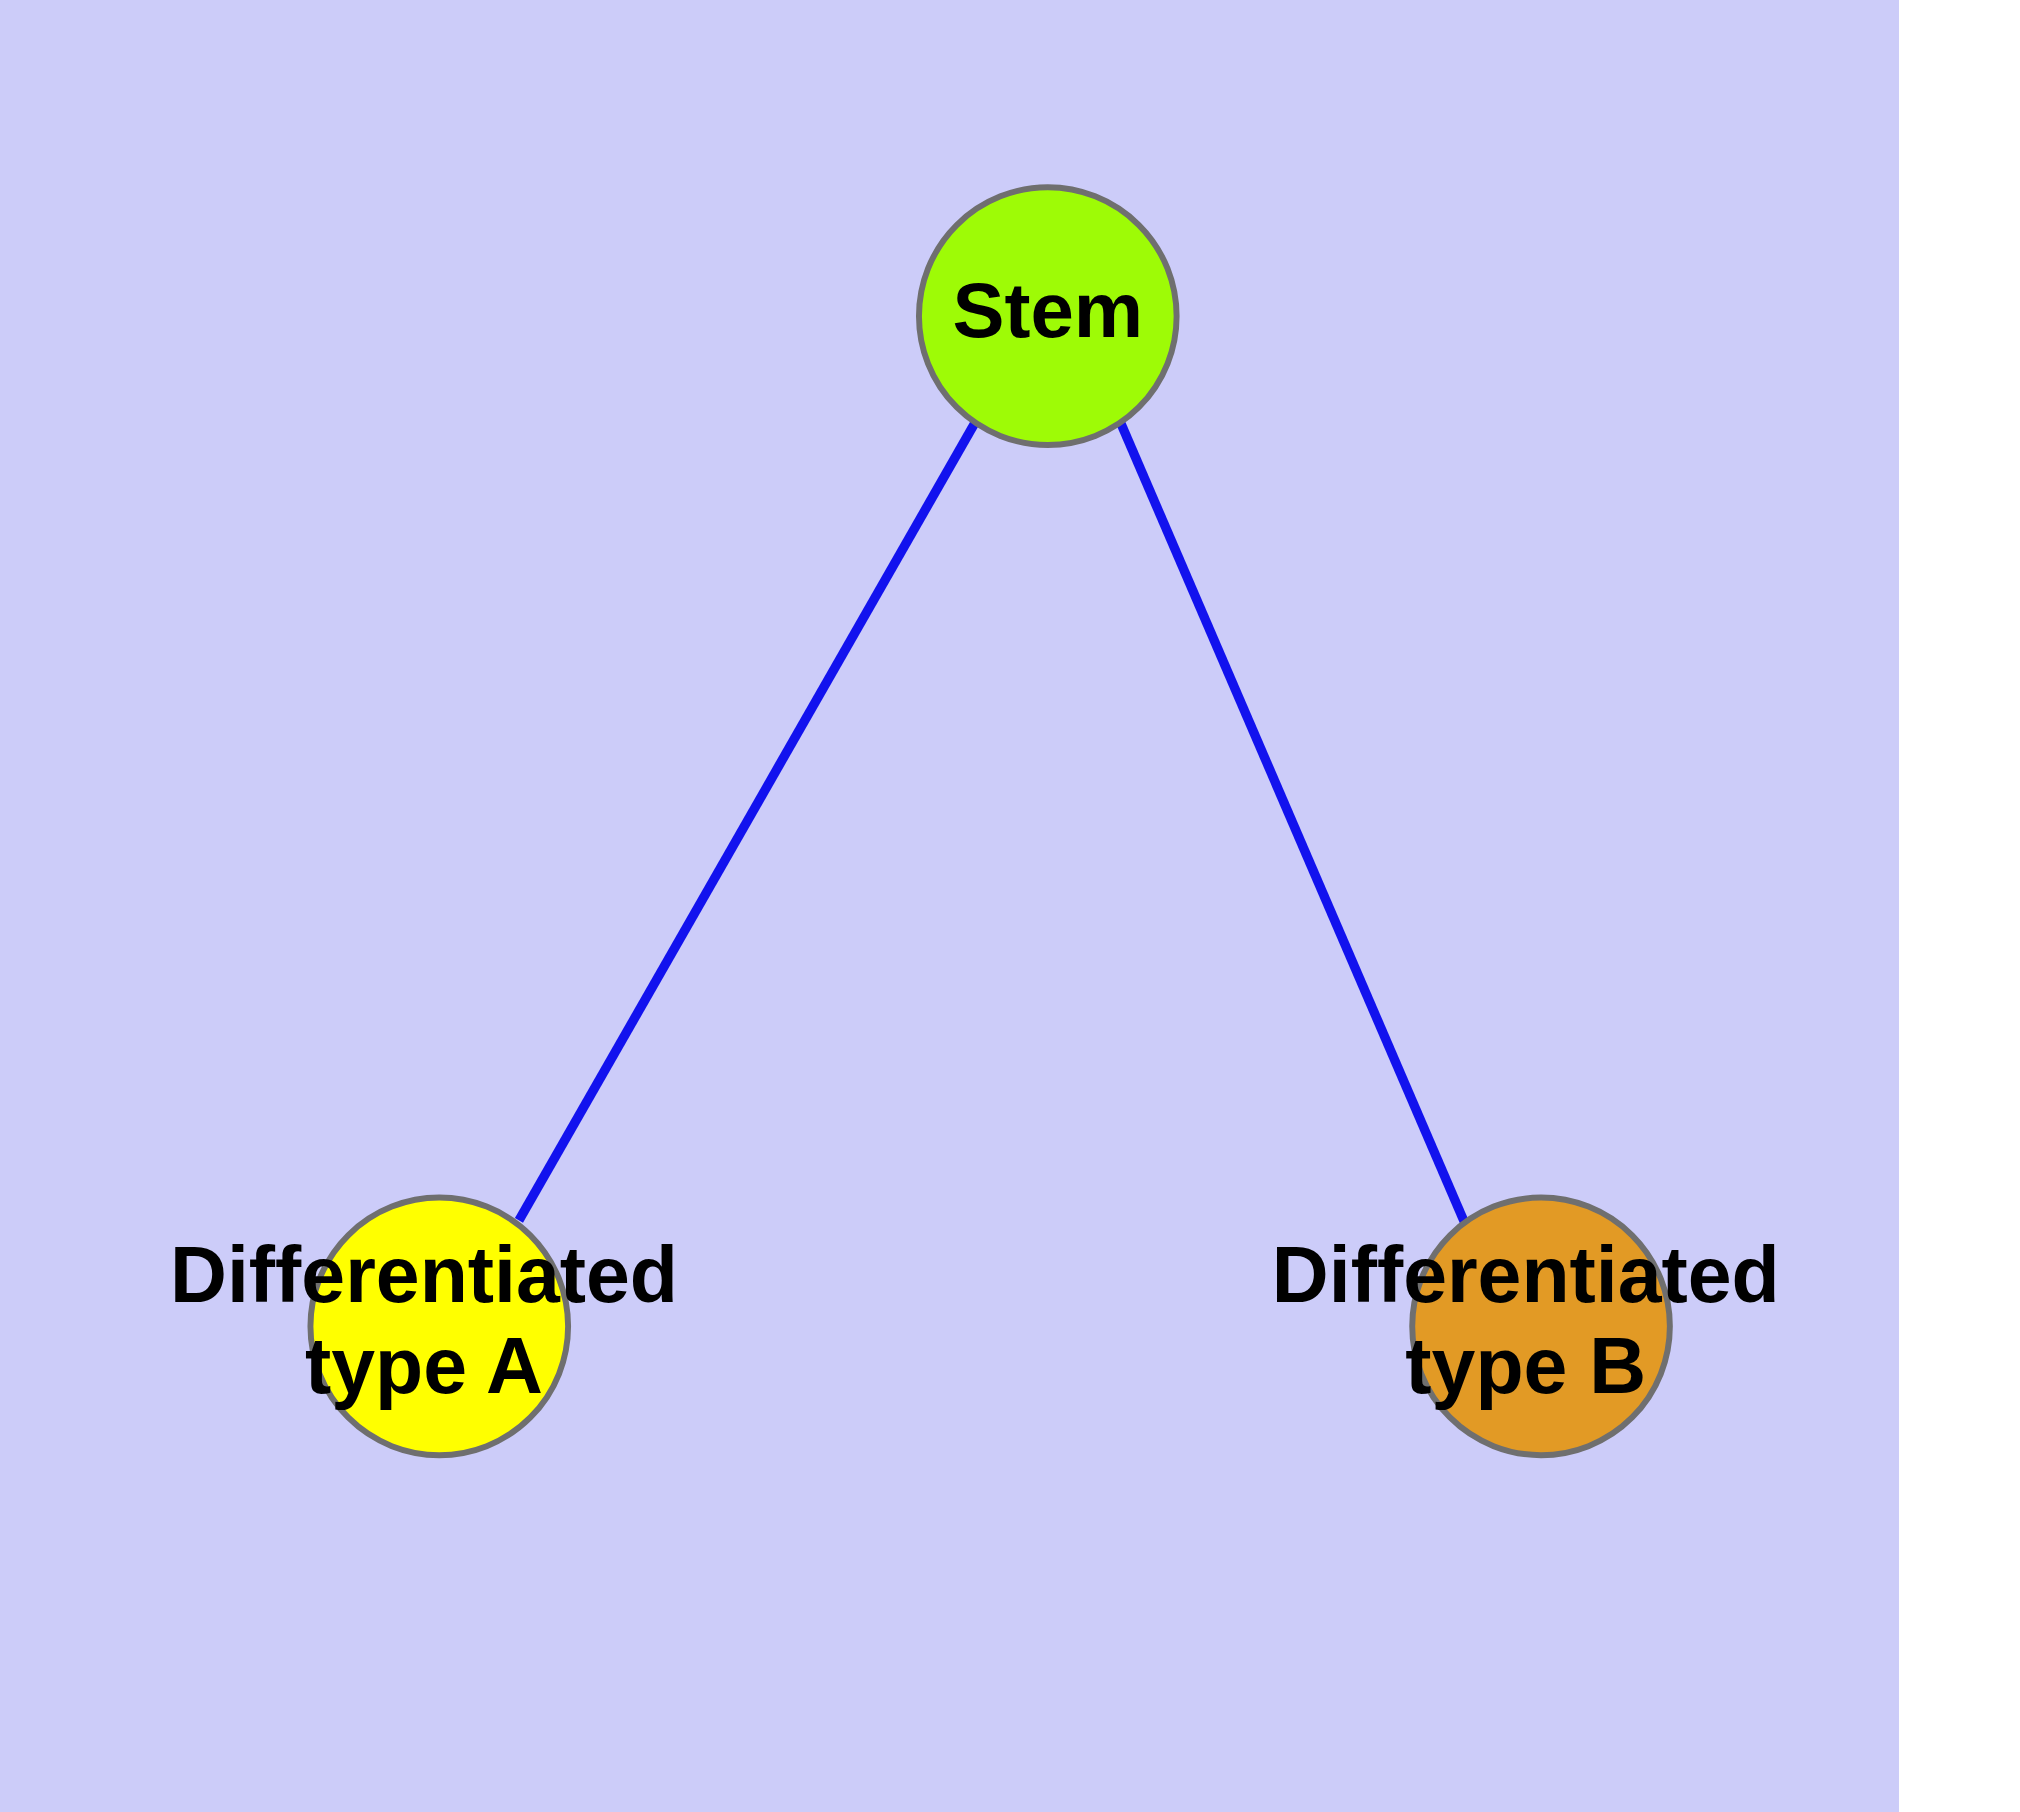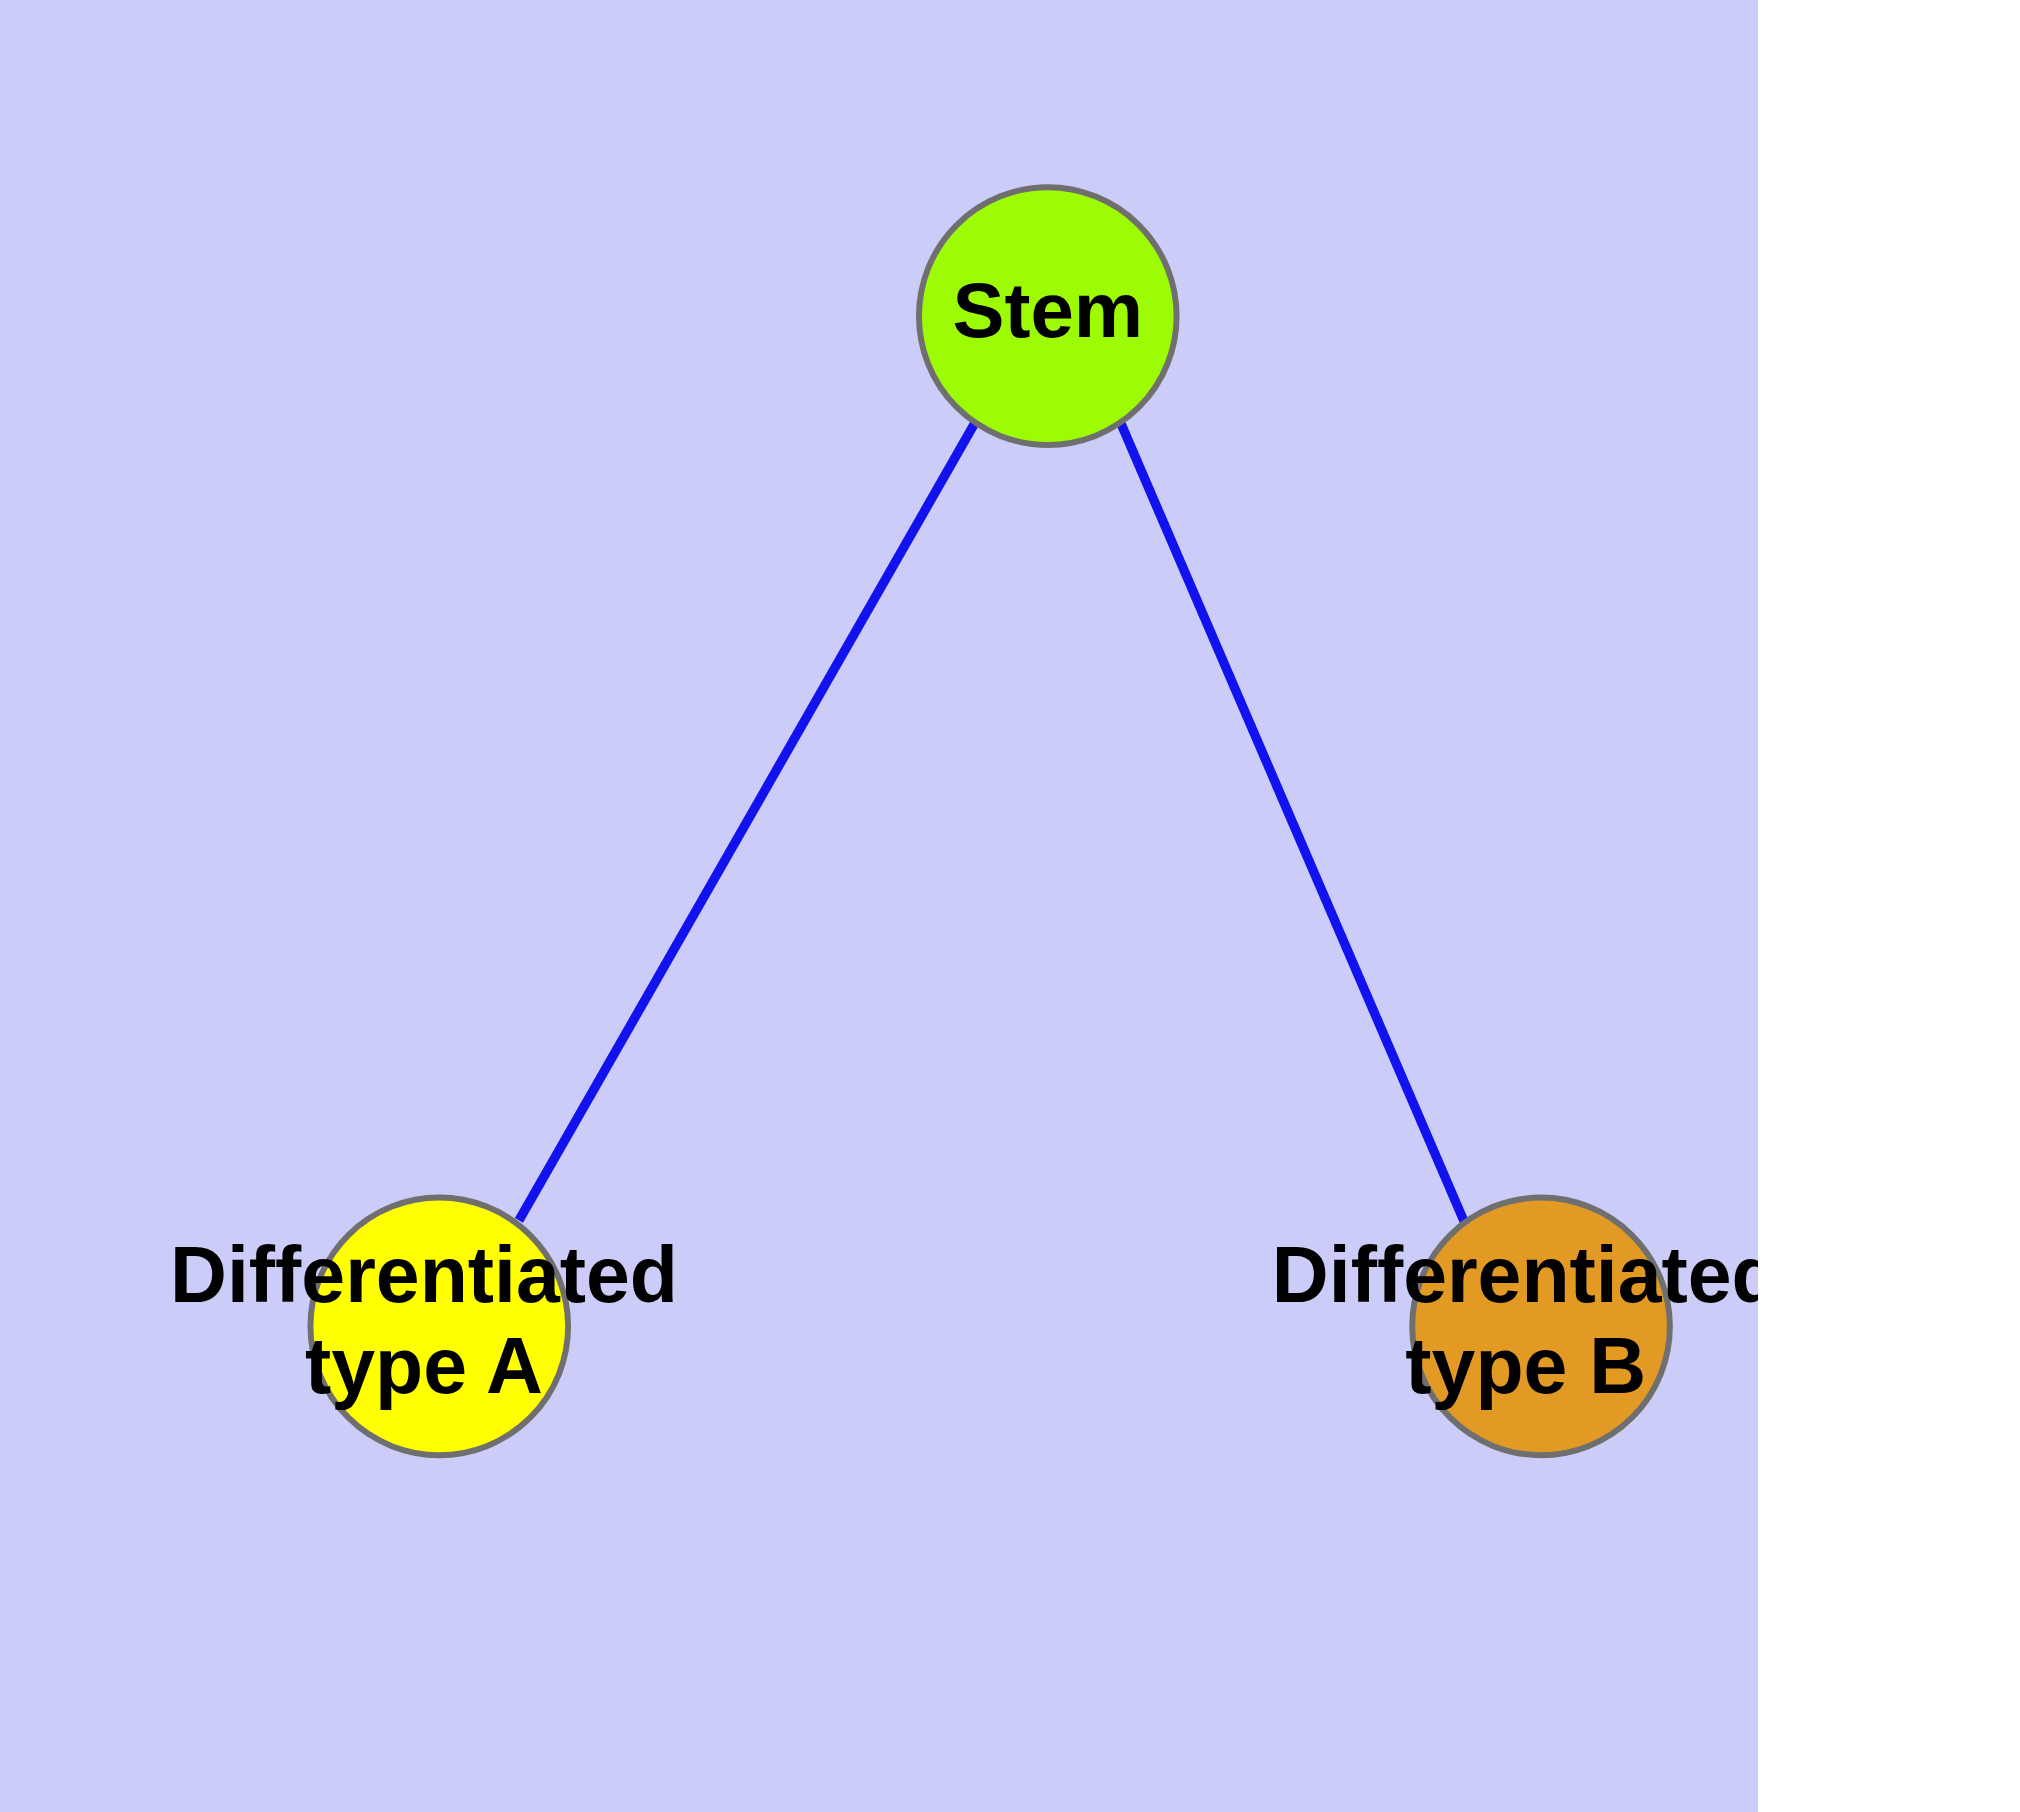--- a/index.html
+++ b/index.html
@@ -3,21 +3,21 @@
 <meta charset="utf-8">
 <title>Cell differentiation graph</title>
 <style>
   html, body {
     margin: 0;
     padding: 0;
     background: #ffffff;
   }
   #canvas {
     position: relative;
-    width: 1758px;
+    width: 1899px;
     height: 1812px;
     overflow: hidden;
     font-family: "Liberation Sans", sans-serif;
   }
   #graph-svg {
     position: absolute;
     top: 0;
     left: 0;
     width: 2021px;
     height: 1812px;

